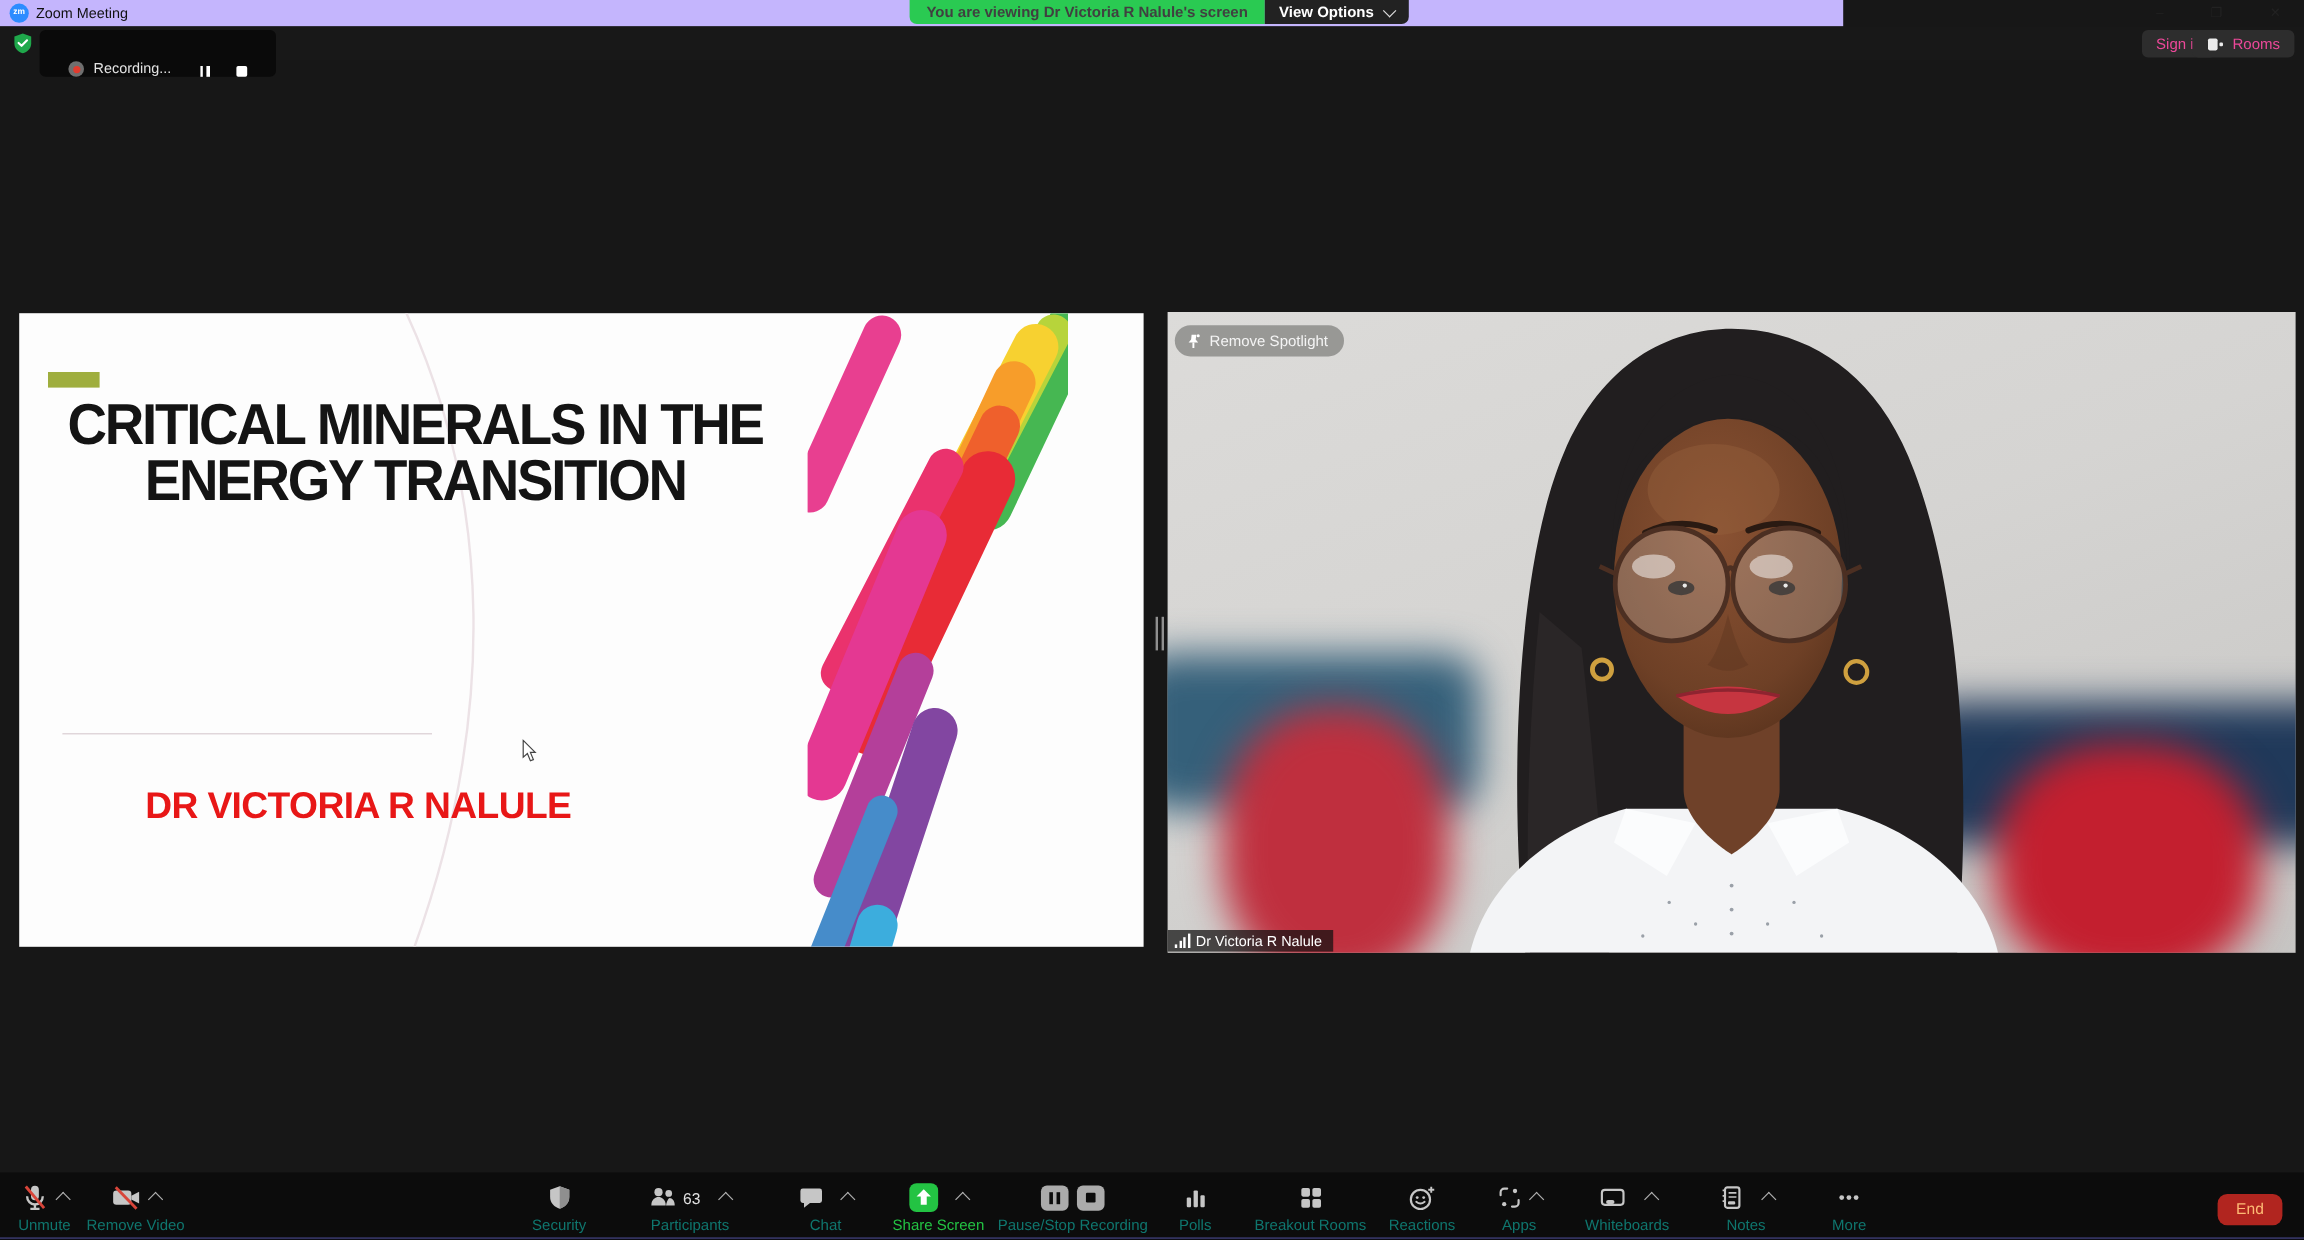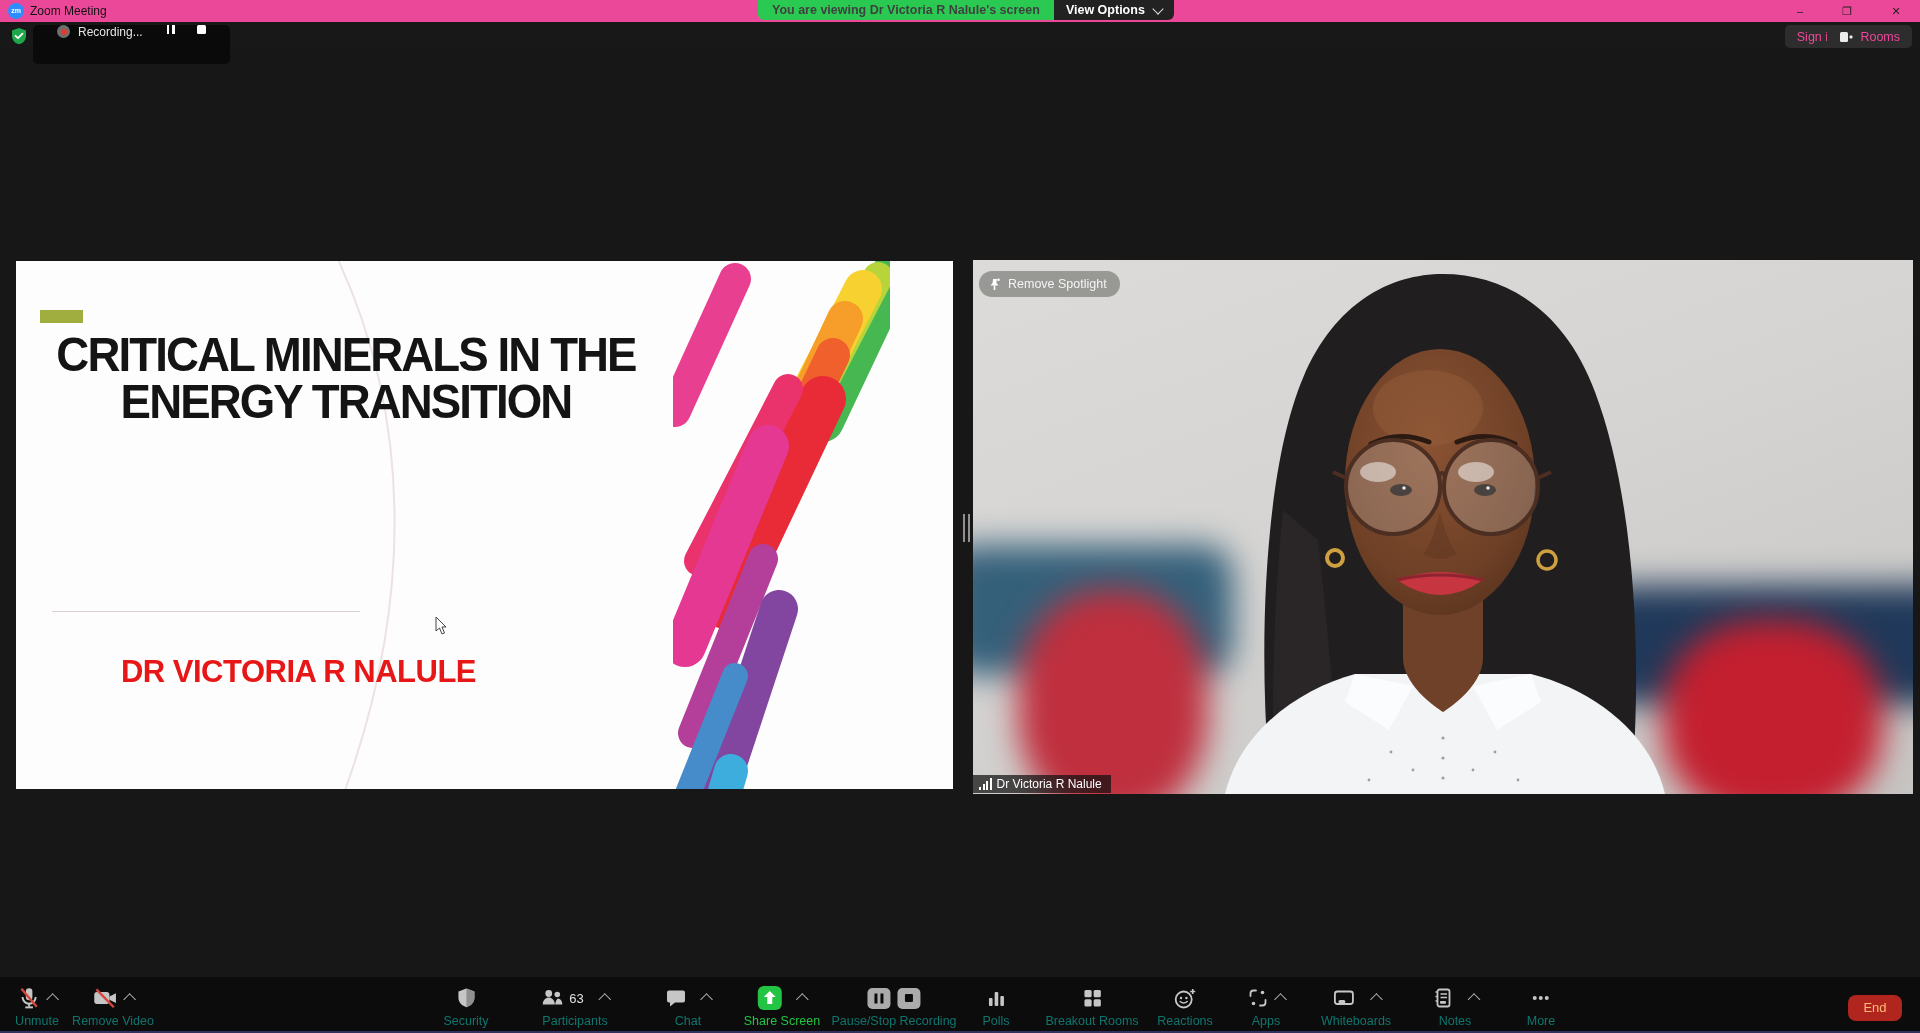--- a/index.html
+++ b/index.html
@@ -1,36 +1,36 @@
 <!DOCTYPE html>
 <html><head>
 <meta charset="utf-8">
 <style>
   html,body{margin:0;padding:0;background:#000;}
   #app{position:relative;width:1920px;height:1033px;background:#171717;overflow:hidden;
        font-family:"Liberation Sans",sans-serif;-webkit-font-smoothing:antialiased;}
   
-  .titlebar{position:absolute;left:0;top:0;width:1920px;height:22px;background:#ec4899;}
+  .titlebar{position:absolute;left:0;top:0;width:1536px;height:22px;background:#c4b5fd;}
   .zoomlogo{position:absolute;left:8px;top:3px;width:16px;height:16px;border-radius:50%;
             background:#2d8cff;color:#fff;font-size:7px;font-weight:700;text-align:center;line-height:16px;}
   .wintitle{position:absolute;left:30px;top:0;height:22px;line-height:22px;font-size:12px;color:#111;}
   .winbtn{position:absolute;top:0;width:40px;height:22px;text-align:center;line-height:22px;
           font-size:11px;color:#222;cursor:default;}
   
   .banner{position:absolute;left:758px;top:0;height:20px;display:flex;z-index:30;}
   .banner-green{background:#2aca52;color:#404040;font-weight:700;font-size:12.5px;
                 padding:0 14px;line-height:20px;border-radius:0 0 0 6px;white-space:nowrap;}
   .view-options{background:#222;color:#fff;font-weight:700;font-size:12.5px;padding:0 12px;
                 border-radius:0 0 6px 0;display:flex;align-items:center;gap:9px;line-height:20px;text-align:center;}
   .chev-down{width:7px;height:7px;border-left:1.5px solid #ddd;border-bottom:1.5px solid #ddd;
              transform:rotate(-45deg);margin-top:-3px;}
   
   .meetbar{position:absolute;left:0;top:22px;width:1920px;height:28px;background:#181818;}
   .rec-pill{position:absolute;left:33px;top:3px;height:39px;background:#0a0a0a;border-radius:5px;
-            display:flex;align-items:flex-start;padding:0 24px;gap:8px;}
+            display:flex;align-items:flex-end;padding:0 24px;gap:8px;}
   .rec-dot-outer{width:13px;height:13px;border-radius:50%;background:#6f6f6f;position:relative;}
   .rec-dot-outer::after{content:"";position:absolute;left:3.5px;top:3.5px;width:6px;height:6px;border-radius:50%;background:#e23b2e;}
   .rec-text{color:#e3e3e3;font-size:12px;}
   .rec-pause{display:flex;gap:3px;margin-left:16px;}
   .rec-pause i{display:block;width:2.5px;height:9px;background:#fff;}
   .rec-stop{width:9px;height:9px;background:#fff;border-radius:1.5px;margin-left:14px;}
   .hdr-pill{position:absolute;top:3px;height:23px;background:#2d2d2d;border-radius:5px;color:#ec4899;
             font-size:12.5px;display:flex;align-items:center;padding:0 12px;gap:7px;}
   
   .slide{position:absolute;left:16px;top:261px;width:937px;height:528px;background:#fdfdfd;overflow:hidden;}

